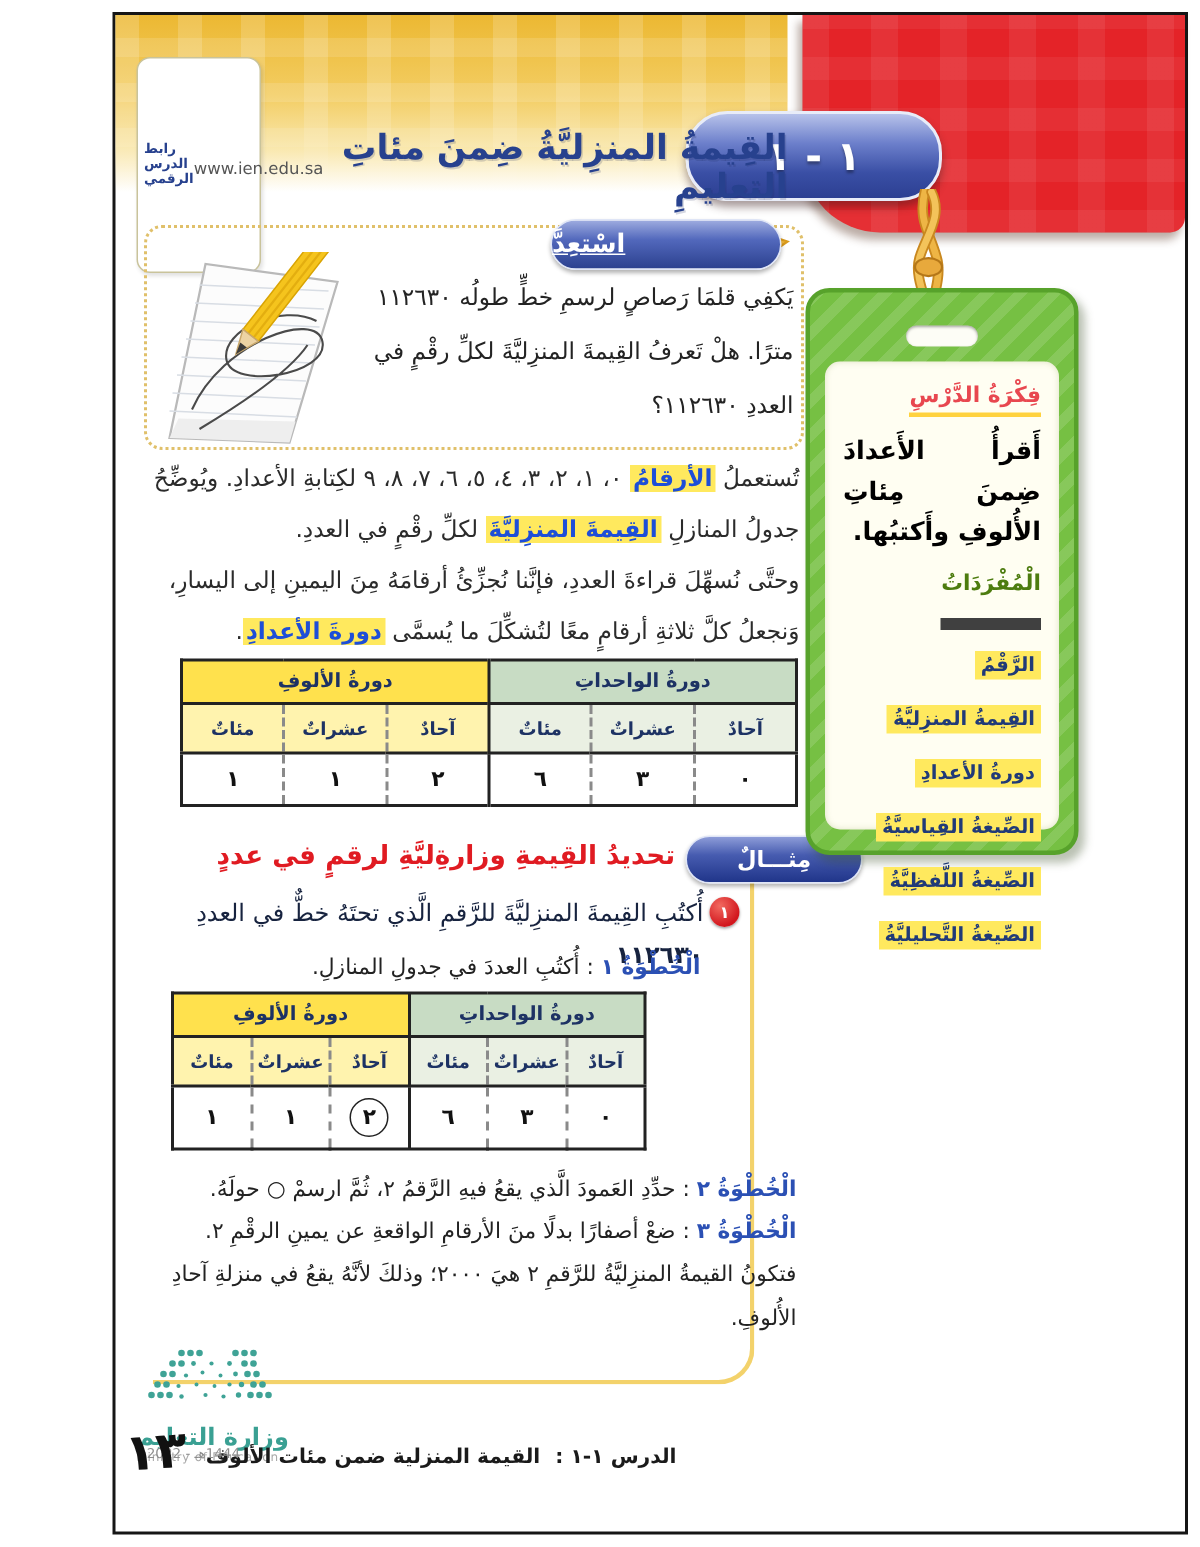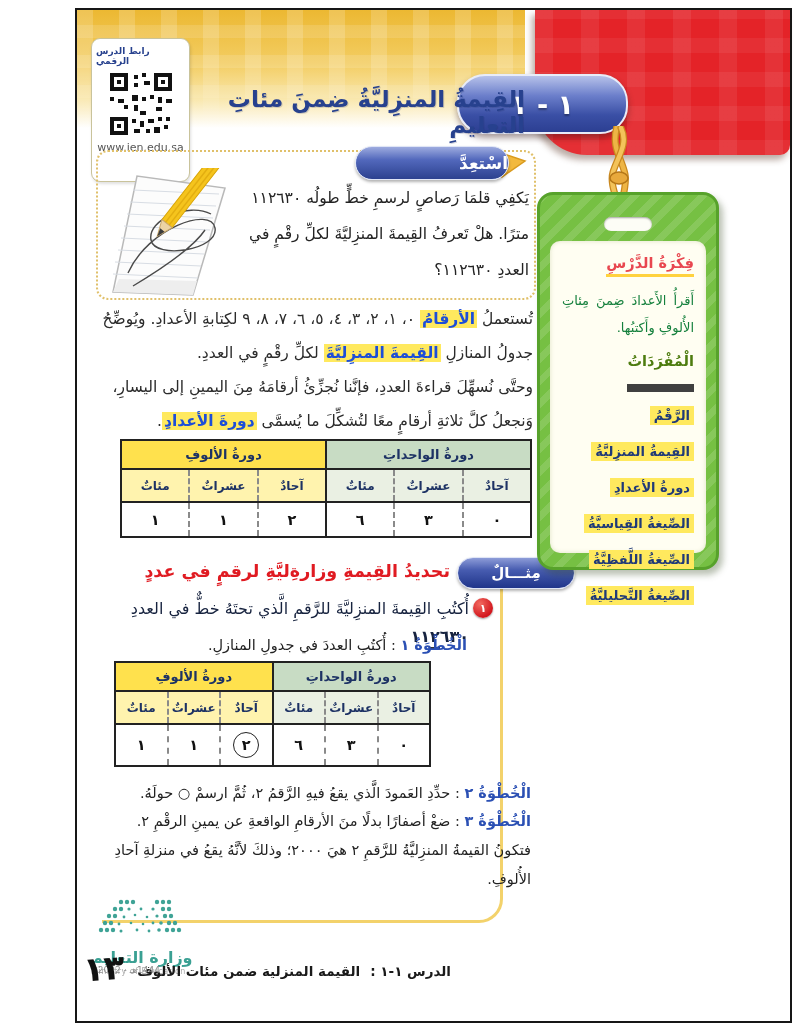--- a/index.html
+++ b/index.html
@@ -18,34 +18,34 @@
   .red{left:458px;top:0;width:255px;height:145px;background:#e42328;border-radius:0 0 10px 52px;box-shadow:-3px 5px 6px rgba(80,40,20,.38);}
   .red::before{content:"";position:absolute;inset:0;border-radius:0 0 10px 52px;background:
     repeating-linear-gradient(90deg,rgba(255,255,255,.07) 0 18px,rgba(255,255,255,0) 18px 46px),
     repeating-linear-gradient(0deg,rgba(255,255,255,.06) 0 15px,rgba(255,255,255,0) 15px 34px);}
   .pill{left:380px;top:64px;width:167px;height:56px;border-radius:28px;
     background:linear-gradient(180deg,#b7c2ea 0%,#6c7fcb 35%,#3a4fa5 70%,#2c3f92 100%);
     border:2px solid #e8ecf8;box-shadow:0 4px 6px rgba(60,30,30,.45);
     color:#fff;font-weight:bold;font-size:27px;display:flex;align-items:center;justify-content:center;letter-spacing:2px;text-shadow:0 2px 2px rgba(0,0,0,.35);}
 
   
-  .qr{left:14px;top:28px;width:99px;height:144px;background:#fff;border:1px solid #c9c39b;border-radius:9px;box-shadow:1px 2px 3px rgba(0,0,0,.12);display:flex;flex-direction:column;align-items:center;padding:7px 4px;box-sizing:border-box;}
+  .qr{left:14px;top:28px;width:83px;height:144px;background:#fff;border:1px solid #c9c39b;border-radius:9px;box-shadow:1px 2px 3px rgba(0,0,0,.12);display:flex;flex-direction:row;align-items:center;padding:7px 4px;box-sizing:border-box;}
   .qr .lbl{font-size:9px;color:#27418e;font-weight:bold;}
   .qr .url{font-size:11px;color:#555;margin-top:4px;}
   .qr svg{margin-top:5px;}
 
   .title{left:112px;top:76px;width:336px;text-align:right;direction:rtl;color:#27418e;font-weight:bold;font-size:23px;text-shadow:1px 1px 0 rgba(30,40,90,.18);}
 
   
   .dotbox{left:19px;top:140px;width:436px;height:146px;border:2px dotted #e0c06a;border-radius:12px;}
   .ready-banner{left:278px;top:135px;width:172px;height:38px;}
   .ready-banner .arrow{position:absolute;right:0px;top:4px;}
-  .ready-banner .rpill{position:absolute;left:0;top:1px;width:152px;height:32px;border-radius:17px;
+  .ready-banner .rpill{position:absolute;left:12px;top:1px;width:152px;height:32px;border-radius:17px;
     background:linear-gradient(180deg,#9dabdf 0%,#5268bc 40%,#2c418f 100%);border:1.5px solid #dfe5f6;
-    color:#fff;font-weight:bold;font-size:17px;display:flex;align-items:center;justify-content:flex-end;box-shadow:0 2px 3px rgba(0,0,0,.3);}
+    color:#fff;font-weight:bold;font-size:17px;display:flex;align-items:center;justify-content:flex-start;box-shadow:0 2px 3px rgba(0,0,0,.3);text-decoration:underline;}
   .ready-text{left:172px;top:170px;width:280px;direction:rtl;text-align:right;font-size:15.5px;color:#232323;line-height:36px;}
 
   .para{direction:rtl;text-align:right;font-size:15.5px;color:#2b2b2b;line-height:34px;}
   .p1{left:20px;top:292px;width:436px;}
   .p2{left:20px;top:360px;width:436px;}
   .hl{background:#ffe95e;font-weight:bold;color:#1d4ed8;padding:0 2px;}
 
   
   .t1{left:43px;top:429px;width:412px;}
   .t2{left:37px;top:651px;width:317px;}
@@ -78,21 +78,21 @@
   .s1{left:40px;top:621px;width:350px;}
   .s2{left:20px;top:769px;width:434px;}
   .s3{left:20px;top:797px;width:434px;}
 
   
   .bookmark{left:460px;top:182px;width:176px;height:372px;background:#76c043;border:3px solid #57a22b;border-radius:16px;box-shadow:4px 5px 6px rgba(60,80,40,.35);}
   .bookmark::before{content:"";position:absolute;inset:0;border-radius:13px;background:repeating-linear-gradient(135deg,rgba(255,255,255,.13) 0 7px,rgba(255,255,255,0) 7px 16px);}
   .slot{position:absolute;left:50%;top:22px;transform:translateX(-50%);width:48px;height:14px;background:#fdfdf6;border-radius:8px;box-shadow:inset 0 1px 2px rgba(0,0,0,.35);}
   .bcard{position:absolute;left:10px;right:10px;top:46px;bottom:14px;background:#fffef2;border-radius:10px;padding:12px 12px;box-sizing:border-box;direction:rtl;text-align:right;box-shadow:inset 0 0 4px rgba(120,140,60,.25);}
   .ideatitle{display:inline-block;color:#e8474f;font-weight:bold;font-size:14.5px;border-bottom:3px solid #ffd23e;padding-bottom:3px;margin-bottom:10px;}
-  .ideatext{color:#15803d;font-size:13px;line-height:27px;font-weight:normal;text-align:justify;}
+  .ideatext{color:#000000;font-size:17px;line-height:27px;font-weight:bold;text-align:justify;}
   .vocabtitle{display:inline-block;color:#4d7c0f;font-weight:bold;font-size:14.5px;border-bottom:8px solid #404040;padding-bottom:15px;margin:12px 0 12px;}
   .vocab div{margin-bottom:12px;}
   .vocab span{background:#ffe95e;color:#203a78;font-weight:bold;font-size:13px;padding:2px 4px;line-height:24px;}
 
   
   .mlogo{left:14px;top:888px;width:140px;}
   .mar{color:#3aa093;font-weight:bold;font-size:16px;margin-top:2px;}
   .men{color:#a9a9a9;font-size:8px;letter-spacing:.5px;}
   .flesson{left:30px;top:953px;width:344px;direction:rtl;text-align:right;font-size:13.5px;color:#1a1a1a;font-weight:bold;}
   .flesson .gap{display:inline-block;width:10px;}

